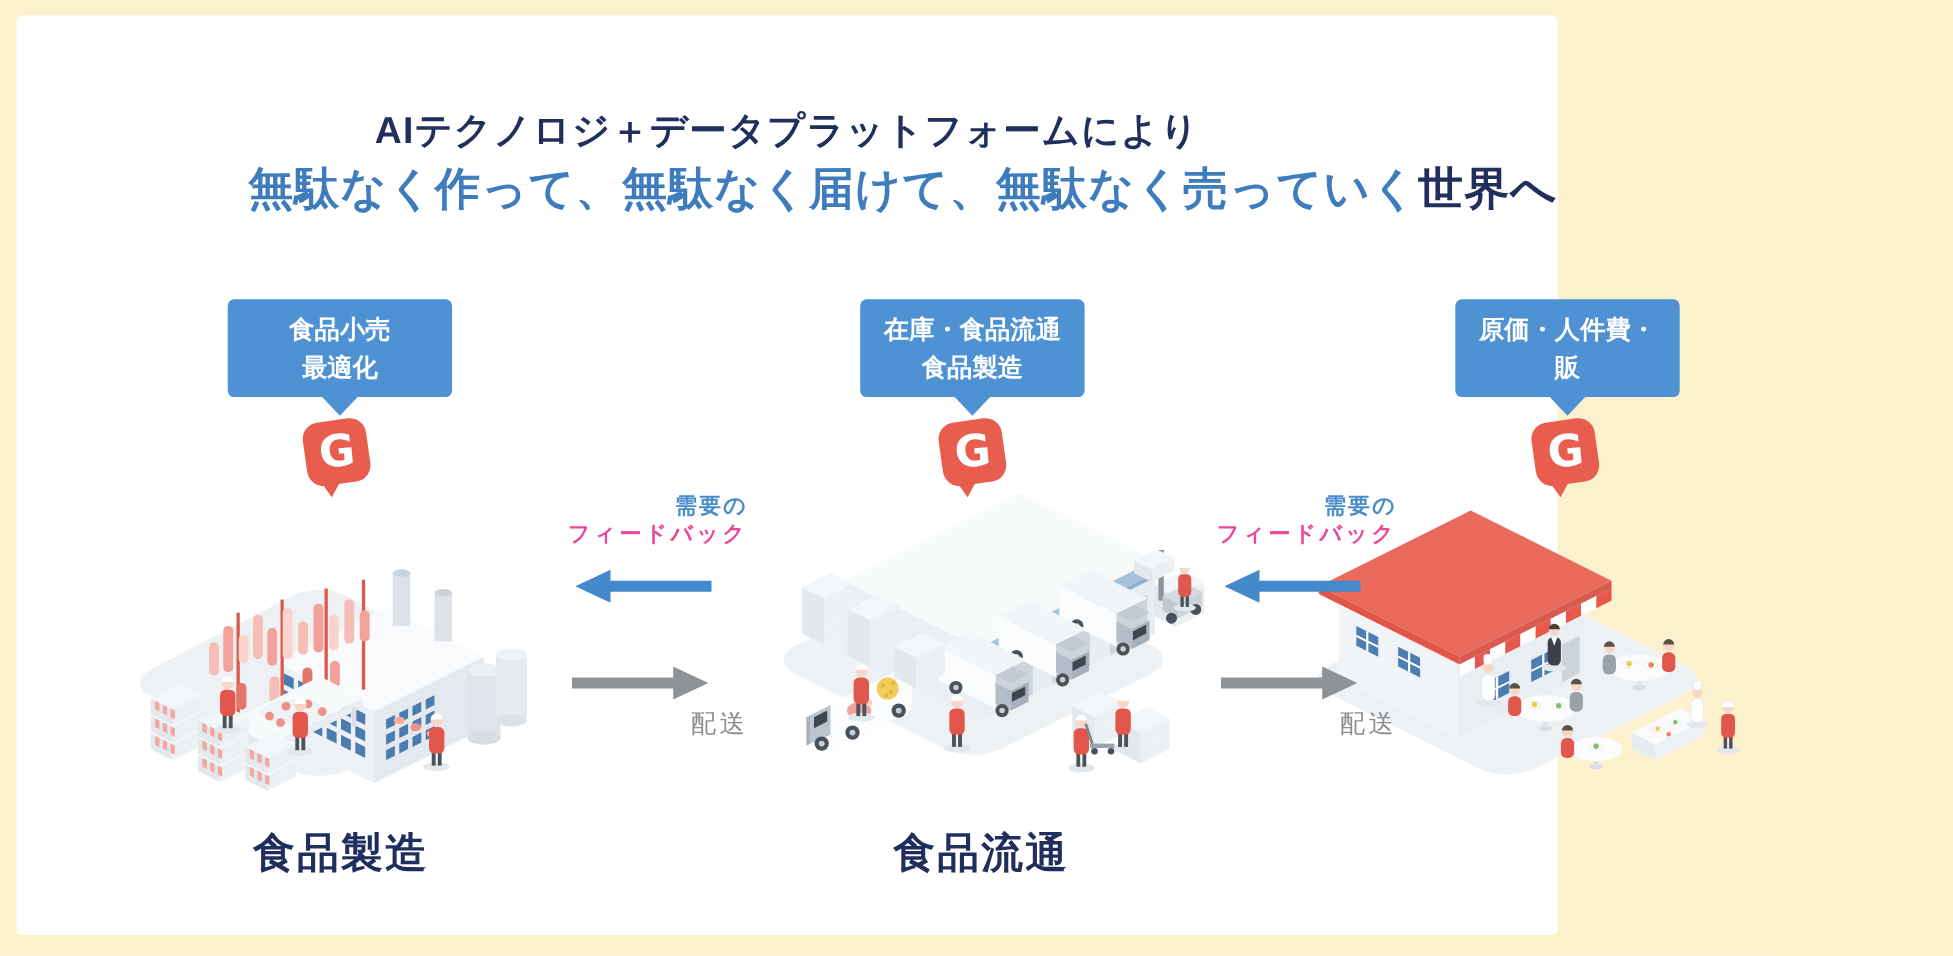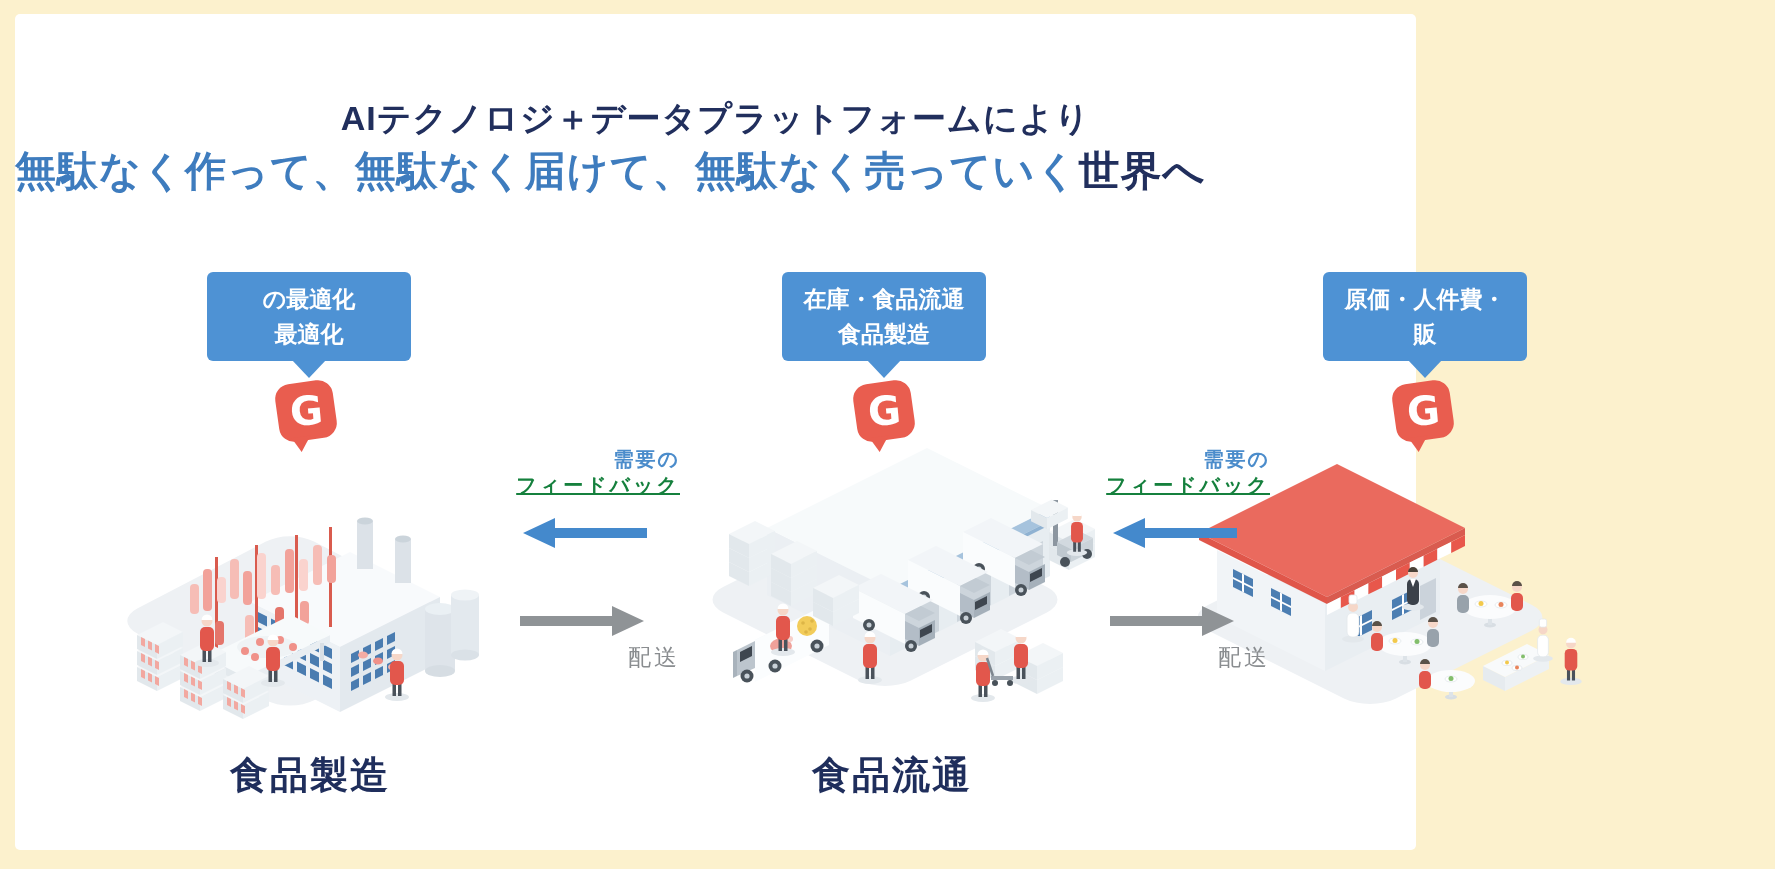--- a/index.html
+++ b/index.html
@@ -11,21 +11,21 @@
   .card{
     position:absolute;left:15px;top:14px;width:1401px;height:836px;
     background:#FFFFFF;border-radius:5px;
   }
   
   .title1{
     position:absolute;left:0;top:82px;width:100%;text-align:center;
     font-size:34px;font-weight:bold;color:#212F5D;letter-spacing:1px;
   }
   .title2{
-    position:absolute;left:0;top:130px;width:100%;text-align:left;
+    position:absolute;left:0;top:130px;width:100%;text-align:right;
     font-size:41px;font-weight:bold;letter-spacing:1px;color:#212F5D;
   }
   .title2 .hl{color:#3E7CBE;}
   
   .callout{
     position:absolute;top:258px;transform:translateX(-50%);
     background:#4E92D4;color:#FFFFFF;border-radius:6px;
     min-width:204px;box-sizing:border-box;padding:10px 14px;
     text-align:center;font-size:23px;font-weight:bold;line-height:1.5;
   }
@@ -59,21 +59,21 @@
   
   .col-label{
     position:absolute;top:736px;transform:translateX(-50%);
     font-size:38px;font-weight:bold;color:#1F2E5C;letter-spacing:2px;white-space:nowrap;
   }
   .col-label.l1{left:295px;} .col-label.l2{left:877px;} .col-label.l3{left:1438px;}
   
   .flow{position:absolute;top:432px;width:190px;height:240px;text-align:right;}
   .flow.f1{left:475px;} .flow.f2{left:1065px;}
   .fb1{position:absolute;top:0;width:100%;font-size:20px;font-weight:bold;color:#4B8CCB;letter-spacing:2px;}
-  .fb2{position:absolute;top:26px;width:100%;font-size:20px;font-weight:bold;color:#15803d;letter-spacing:3px;text-decoration:underline;}
+  .fb2{position:absolute;top:26px;width:100%;font-size:20px;font-weight:bold;color:#ec4899;letter-spacing:3px;}
   .arrow-blue{position:absolute;top:72px;left:33px;}
   .arrow-gray{position:absolute;top:160px;left:30px;}
   .delivery{position:absolute;top:196px;width:100%;font-size:23px;color:#8A8D90;letter-spacing:3px;}
   .defs-hidden{position:absolute;width:0;height:0;}
 </style>
 </head>
 <body>
 
 <svg class="defs-hidden" aria-hidden="true">
   <defs>
@@ -121,21 +121,21 @@
     </g>
   </defs>
 </svg>
 
 <div class="card">
 
   <div class="title1">AIテクノロジ＋データプラットフォームにより</div>
   <div class="title2"><span class="hl">無駄なく作って、無駄なく届けて、無駄なく売っていく</span><span>世界へ</span></div>
 
   <div class="callout c1">
-    <div>の最適化</div>
+    <div>食品小売</div>
     <div>最適化</div>
   </div>
   <div class="callout c2">
     <div>在庫・食品流通</div>
     <div>食品製造</div>
   </div>
   <div class="callout c3">
     <div>原価・人件費・販</div>
   </div>
 

